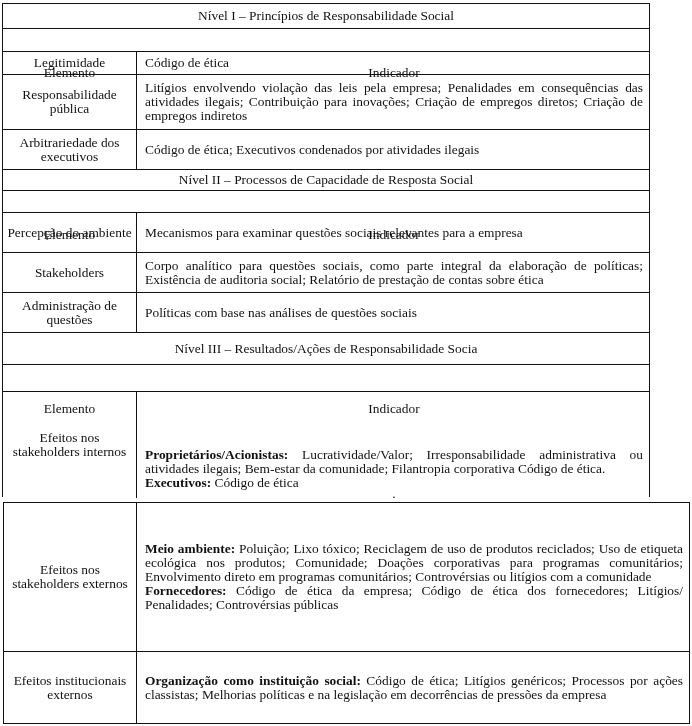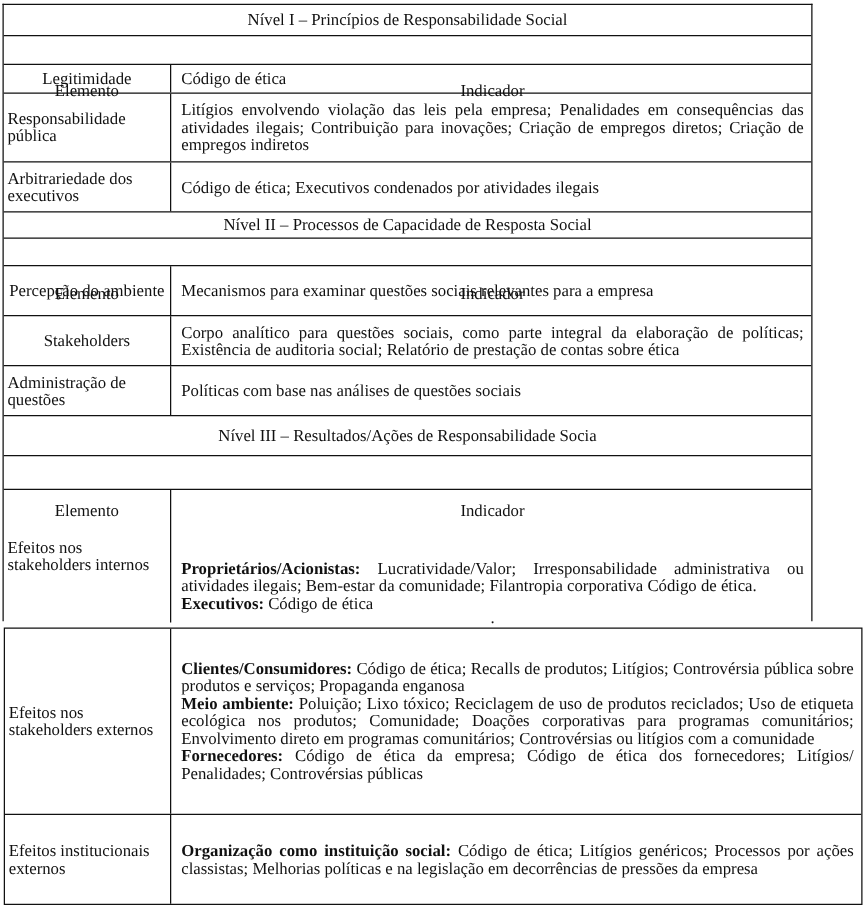--- a/index.html
+++ b/index.html
@@ -2,21 +2,21 @@
 <html><head>
 <meta charset="utf-8">
 <style>
   html, body { margin:0; padding:0; background:#fff; }
   body { width:692px; height:726px; position:relative; overflow:hidden;
          font-family:"Liberation Serif","DejaVu Serif",serif; color:#111; font-size:13.4px; line-height:14px; }
   .box { position:absolute; border:1.4px solid #111; box-sizing:border-box; }
   .row { position:absolute; left:0; right:0; box-sizing:border-box; border-top:1.4px solid #111; }
   .row.first { border-top:none; }
   .cell { position:absolute; top:0; bottom:0; box-sizing:border-box; display:flex; align-items:center; }
-  .el { left:0; width:134px; justify-content:center; text-align:left; border-right:1.4px solid #111; padding:0 3px; }
+  .el { left:0; width:134px; justify-content:center; text-align:center; border-right:1.4px solid #111; padding:0 3px; }
   .ind { left:134px; right:0; padding:0 6px 0 8px; text-align:justify; }
   .full { left:0; right:0; justify-content:center; text-align:center; }
   .hdr { justify-content:center; text-align:center;margin-top:44px; }
   .ind .txt { width:100%; }
   b { font-weight:bold; }
   .para { display:block; }
 </style>
 </head>
 <body>
 
@@ -91,21 +91,20 @@
       </span>
     </div>
   </div>
 </div>
 
 <div class="box" style="left:3px; top:502px; width:687px; height:222px;">
   <div class="row first" style="top:0; height:148px;">
     <div class="cell el" style="width:133px;">Efeitos nos stakeholders externos</div>
     <div class="cell ind" style="left:133px;">
       <span class="txt">
-        <span class="para"><b>Clientes/Consumidores:</b><span> Código de ética; Recalls de produtos; Litígios; Controvérsia pública sobre produtos e serviços; Propaganda enganosa</span></span>
         <span class="para"><b>Meio ambiente:</b><span> Poluição; Lixo tóxico; Reciclagem de uso de produtos reciclados; Uso de etiqueta ecológica nos produtos; Comunidade; Doações corporativas para programas comunitários; Envolvimento direto em programas comunitários; Controvérsias ou litígios com a comunidade</span></span>
         <span class="para"><b>Fornecedores:</b><span> Código de ética da empresa; Código de ética dos fornecedores; Litígios/ Penalidades; Controvérsias públicas</span></span>
       </span>
     </div>
   </div>
   <div class="row" style="top:148px; height:72px;">
     <div class="cell el" style="width:133px;">Efeitos institucionais externos</div>
     <div class="cell ind" style="left:133px;">
       <span class="txt">
         <span class="para"><b>Organização como instituição social:</b><span> Código de ética; Litígios genéricos; Processos por ações classistas; Melhorias políticas e na legislação em decorrências de pressões da empresa</span></span>

